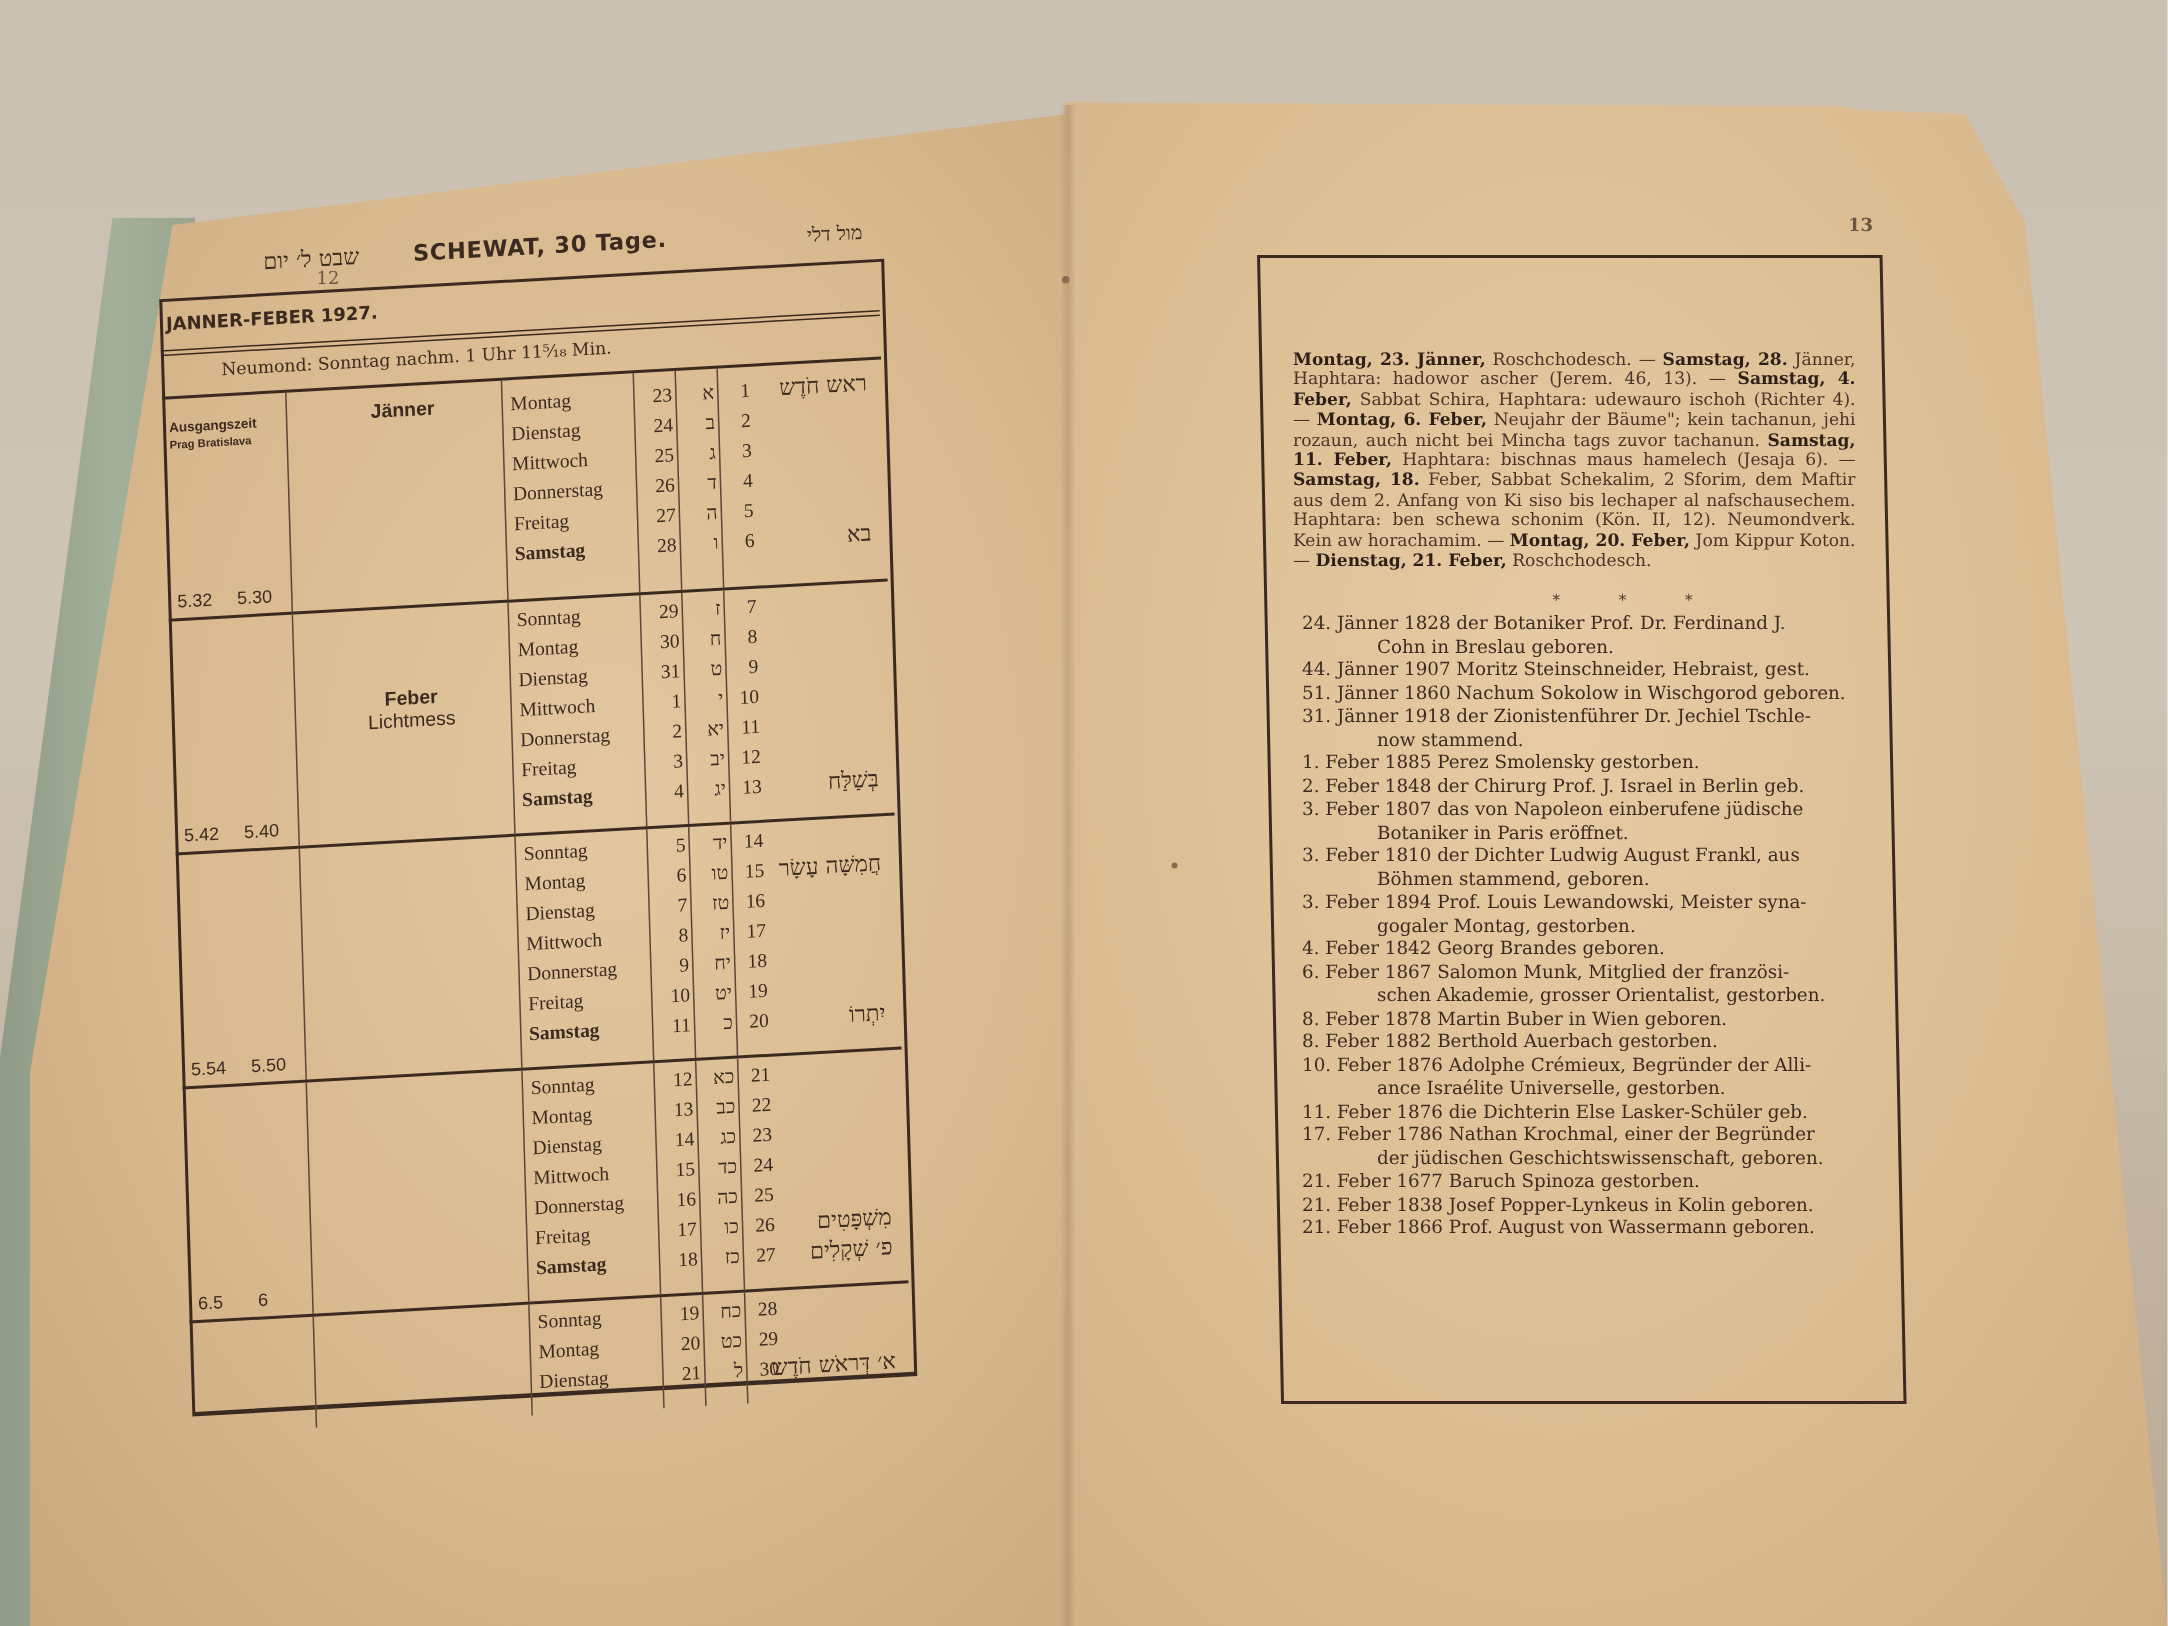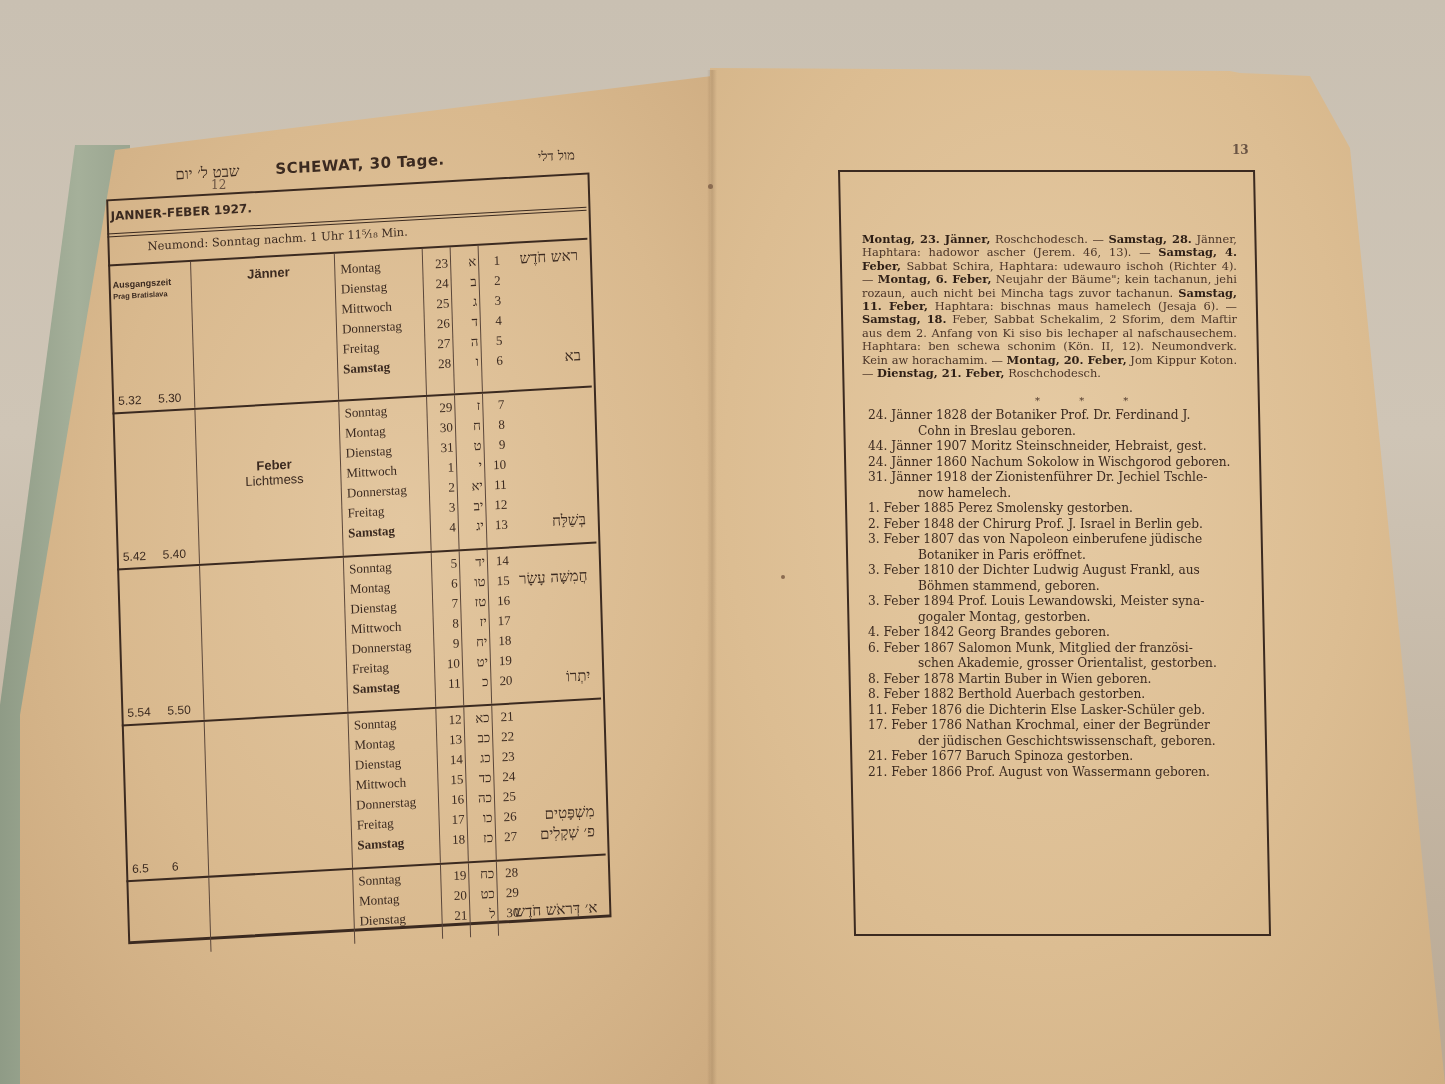--- a/index.html
+++ b/index.html
@@ -252,28 +252,30 @@
       </div>
     </div>
 </div>
 
 <div class="box"></div>
 <div class="para" id="para"><b>Montag, 23. Jänner,</b><span> Roschchodesch. — </span><b>Samstag, 28.</b><span> Jänner, Haphtara: hadowor ascher (Jerem. 46, 13). — </span><b>Samstag, 4. Feber,</b><span> Sabbat Schira, Haphtara: udewauro ischoh (Richter 4). — </span><b>Montag, 6. Feber,</b><span> Neujahr der Bäume"; kein tachanun, jehi rozaun, auch nicht bei Mincha tags zuvor tachanun. </span><b>Samstag, 11. Feber,</b><span> Haphtara: bischnas maus hamelech (Jesaja 6). — </span><b>Samstag, 18.</b><span> Feber, Sabbat Schekalim, 2 Sforim, dem Maftir aus dem 2. Anfang von Ki siso bis lechaper al nafschausechem. Haphtara: ben schewa schonim (Kön. II, 12). Neumondverk. Kein aw horachamim. — </span><b>Montag, 20. Feber,</b><span> Jom Kippur Koton. — </span><b>Dienstag, 21. Feber,</b><span> Roschchodesch.</span></div>
 <div class="stars">* * *</div>
 <div class="events" id="events">
     <span class="ev">24. Jänner 1828 der Botaniker Prof. Dr. Ferdinand J.<span class="c">Cohn in Breslau geboren.</span></span>
     <span class="ev">44. Jänner 1907 Moritz Steinschneider, Hebraist, gest.</span>
-    <span class="ev">24. Jänner 1860 Nachum Sokolow in Wischgorod geboren.</span>
-    <span class="ev">31. Jänner 1918 der Zionistenführer Dr. Jechiel Tschle-<span class="c">now hamelech.</span></span>
+    <span class="ev">51. Jänner 1860 Nachum Sokolow in Wischgorod geboren.</span>
+    <span class="ev">31. Jänner 1918 der Zionistenführer Dr. Jechiel Tschle-<span class="c">now stammend.</span></span>
     <span class="ev">  1. Feber 1885 Perez Smolensky gestorben.</span>
     <span class="ev">  2. Feber 1848 der Chirurg Prof. J. Israel in Berlin geb.</span>
     <span class="ev">  3. Feber 1807 das von Napoleon einberufene jüdische<span class="c">Botaniker in Paris eröffnet.</span></span>
     <span class="ev">  3. Feber 1810 der Dichter Ludwig August Frankl, aus<span class="c">Böhmen stammend, geboren.</span></span>
     <span class="ev">  3. Feber 1894 Prof. Louis Lewandowski, Meister syna-<span class="c">gogaler Montag, gestorben.</span></span>
     <span class="ev">  4. Feber 1842 Georg Brandes geboren.</span>
     <span class="ev">  6. Feber 1867 Salomon Munk, Mitglied der französi-<span class="c">schen Akademie, grosser Orientalist, gestorben.</span></span>
     <span class="ev">  8. Feber 1878 Martin Buber in Wien geboren.</span>
     <span class="ev">  8. Feber 1882 Berthold Auerbach gestorben.</span>
+    <span class="ev">10. Feber 1876 Adolphe Crémieux, Begründer der Alli-<span class="c">ance Israélite Universelle, gestorben.</span></span>
     <span class="ev">11. Feber 1876 die Dichterin Else Lasker-Schüler geb.</span>
     <span class="ev">17. Feber 1786 Nathan Krochmal, einer der Begründer<span class="c">der jüdischen Geschichtswissenschaft, geboren.</span></span>
     <span class="ev">21. Feber 1677 Baruch Spinoza gestorben.</span>
+    <span class="ev">21. Feber 1838 Josef Popper-Lynkeus in Kolin geboren.</span>
     <span class="ev">21. Feber 1866 Prof. August von Wassermann geboren.</span>
   </div>
 
 </body></html>

